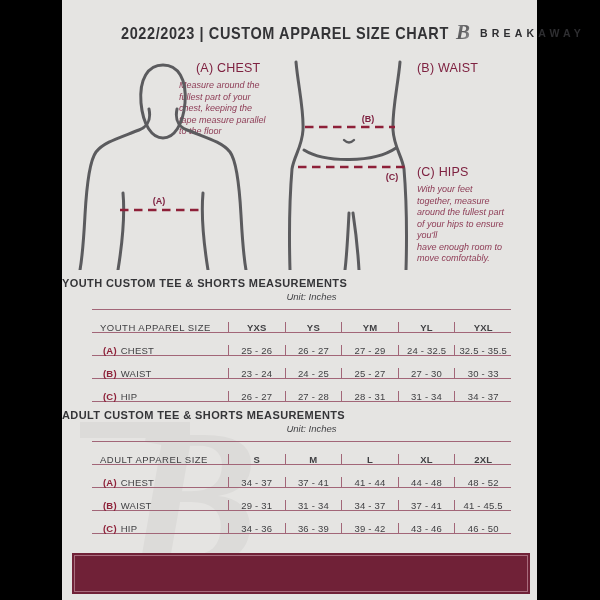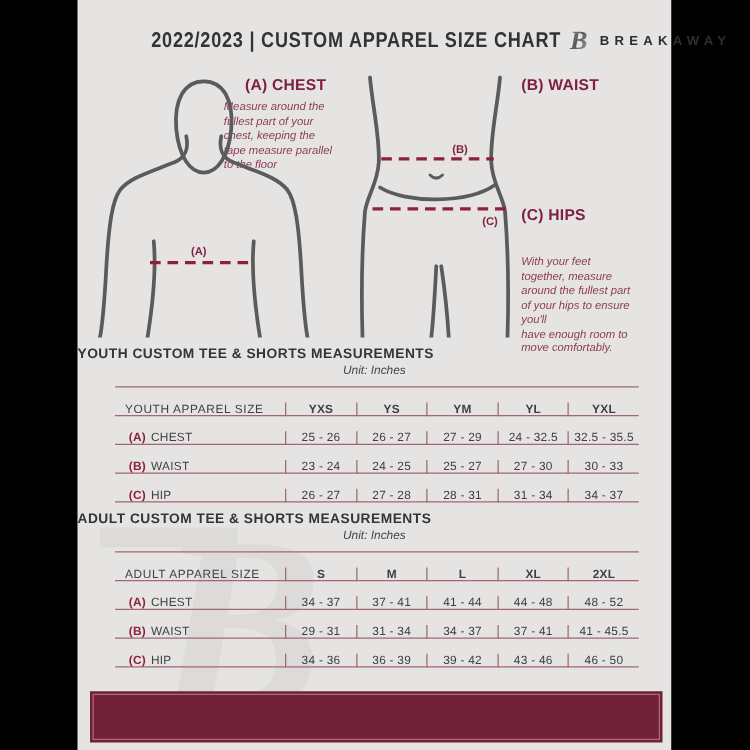--- a/index.html
+++ b/index.html
@@ -27,34 +27,34 @@
     display:flex;align-items:center;justify-content:space-between;margin-left:35px;
   }
   .hdr-title{
     font-weight:700;font-size:14.5px;letter-spacing:.6px;color:#333336;
     transform:scaleY(1.18);transform-origin:left center;white-space:nowrap;
   }
   .brand{display:flex;align-items:center;gap:7px;}
   .brand-name{font-weight:700;font-size:10.5px;letter-spacing:4.2px;color:#2e2e31;}
   
   .guide-head{
-    position:absolute;font-weight:700;font-size:12.5px;color:var(--maroon);
+    position:absolute;font-weight:400;font-size:12.5px;color:var(--maroon);
     letter-spacing:.2px;
   }
   .guide-body{
     position:absolute;font-style:italic;font-size:9px;line-height:11.5px;
     color:var(--maroon-soft);white-space:pre-line;
   }
   
   .sec-title{
     position:absolute;left:0;width:475px;
     font-weight:700;font-size:11px;letter-spacing:.4px;color:#353538;
   }
   .sec-unit{
-    position:absolute;left:0;width:475px;text-align:center;
+    position:absolute;left:12px;width:475px;text-align:center;
     font-style:italic;font-size:9.5px;color:#454548;
   }
   
   .tbl{
     position:absolute;left:30px;width:419px;
     border-top:1.5px solid var(--tborder);
     z-index:2;
   }
   .trow{
     display:grid;grid-template-columns:136px repeat(5,1fr);
@@ -143,21 +143,21 @@
   <div class="guide-head" style="left:134px;top:61px;">(A) CHEST</div>
   <div class="guide-body" style="left:117px;top:80px;width:108px;">Measure around the
 fullest part of your
 chest, keeping the
 tape measure parallel
 to the floor</div>
 
   <div class="guide-head" style="left:355px;top:61px;">(B) WAIST</div>
 
   <div class="guide-head" style="left:355px;top:165px;text-align:center;">(C) HIPS</div>
-  <div class="guide-body" style="left:355px;top:184px;width:110px;margin-top:20px;">With your feet
+  <div class="guide-body" style="left:355px;top:184px;width:110px;">With your feet
 together, measure
 around the fullest part
 of your hips to ensure
 you'll
 have enough room to
 move comfortably.</div>
 
   <div class="sec-title" style="top:277px;">YOUTH CUSTOM TEE &amp; SHORTS MEASUREMENTS</div>
   <div class="sec-unit" style="top:291px;">Unit: Inches</div>
 

